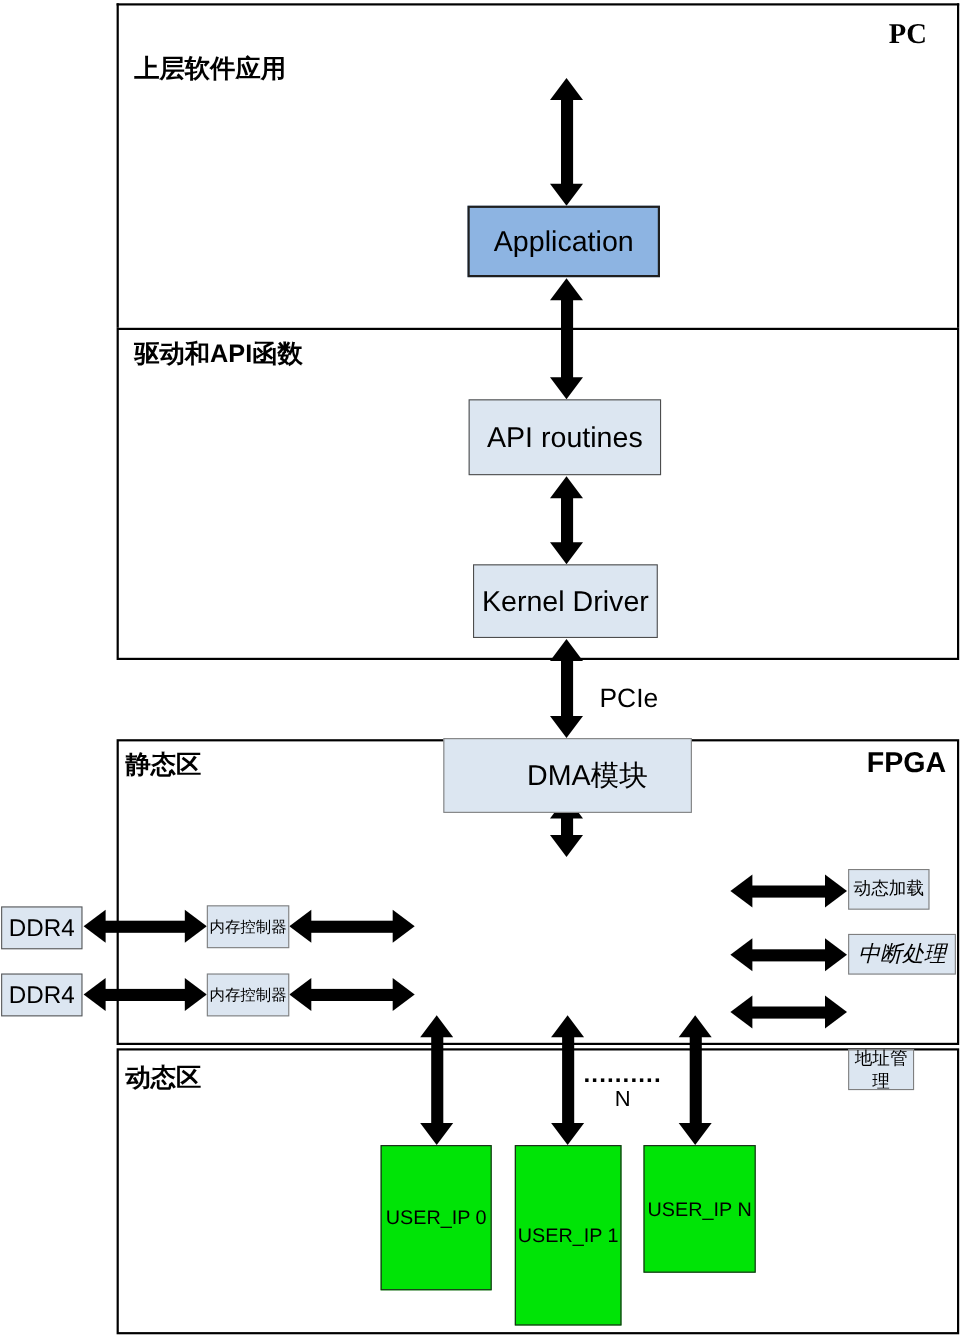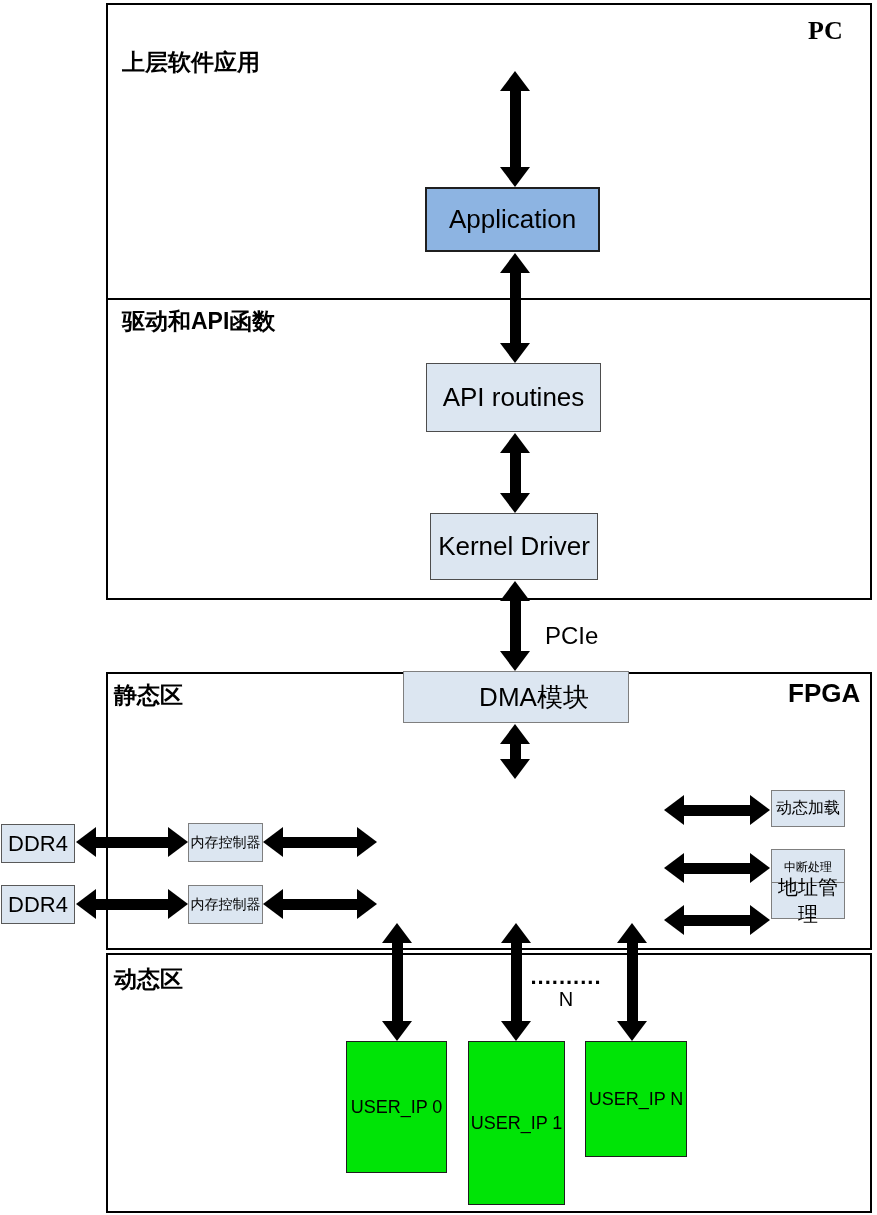--- a/index.html
+++ b/index.html
@@ -24,29 +24,29 @@
   #lbl-fpga { left:788px; top:678px; }
 
   
   .node { position:absolute; display:flex; align-items:center; justify-content:center;
           text-align:center; z-index:3; background:#dce6f1; border:1px solid #6e6e6e;
           font-size:26px; }
   #n-service { left:430px; top:5px;   width:175px; height:65px; background:#c3d69b; border-color:#7f7f7f; }
   #n-app     { left:425px; top:187px; width:175px; height:65px; background:#8db4e2; border:2px solid #1f1f1f; }
   #n-api     { left:426px; top:363px; width:175px; height:69px; border-color:#4d4d4d; }
   #n-kernel  { left:430px; top:513px; width:168px; height:67px; border-color:#4d4d4d; }
-  #n-dma     { left:403px; top:671px; width:226px; height:52px; border-color:#7f7f7f;padding-left:36px; }
+  #n-dma     { left:403px; top:671px; width:226px; height:68px; border-color:#7f7f7f;padding-left:36px; }
   #n-bus     { left:377px; top:779px; width:286px; height:143px; border-color:#6e6e6e; }
   #n-ddr0    { left:1px;   top:824px; width:74px; height:39px; font-size:22px; border-color:#595959; }
   #n-ddr1    { left:1px;   top:885px; width:74px; height:39px; font-size:22px; border-color:#595959; }
   #n-mc0     { left:188px; top:823px; width:75px; height:39px; font-size:14px; border-color:#7f7f7f; }
   #n-mc1     { left:188px; top:885px; width:75px; height:39px; font-size:14px; border-color:#7f7f7f; }
   #n-side0   { left:771px; top:790px; width:74px; height:37px; font-size:16px; border-color:#7f7f7f; }
-  #n-side1   { left:771px; top:849px; width:74px; height:37px; font-size:12px; border-color:#7f7f7f; }
-  #n-side2   { left:771px; top:882px; width:74px; height:37px; font-size:20px; border-color:#7f7f7f; }
+  #n-side1   { left:771px; top:849px; width:98px; height:37px; font-size:20px; border-color:#7f7f7f;font-style:italic; }
+  #n-side2   { left:771px; top:954px; width:60px; height:37px; font-size:16px; border-color:#7f7f7f; }
   .userip    { background:#00e406 !important; border:1px solid #1e1e1e !important; font-size:18px !important; }
   #n-ip0 { left:346px; top:1041px; width:101px; height:132px; }
   #n-ip1 { left:468px; top:1041px; width:97px;  height:164px; }
   #n-ipn { left:585px; top:1041px; width:102px; height:116px; }
 
   
   #lbl-pcie { position:absolute; left:545px; top:622px; font-size:24px; z-index:4; }
   #lbl-dots { position:absolute; left:524px; top:964px; width:84px; text-align:center;
               font-size:22px; font-weight:bold; letter-spacing:1px; z-index:4; }
   #lbl-n    { position:absolute; left:524px; top:988px; width:84px; text-align:center;

